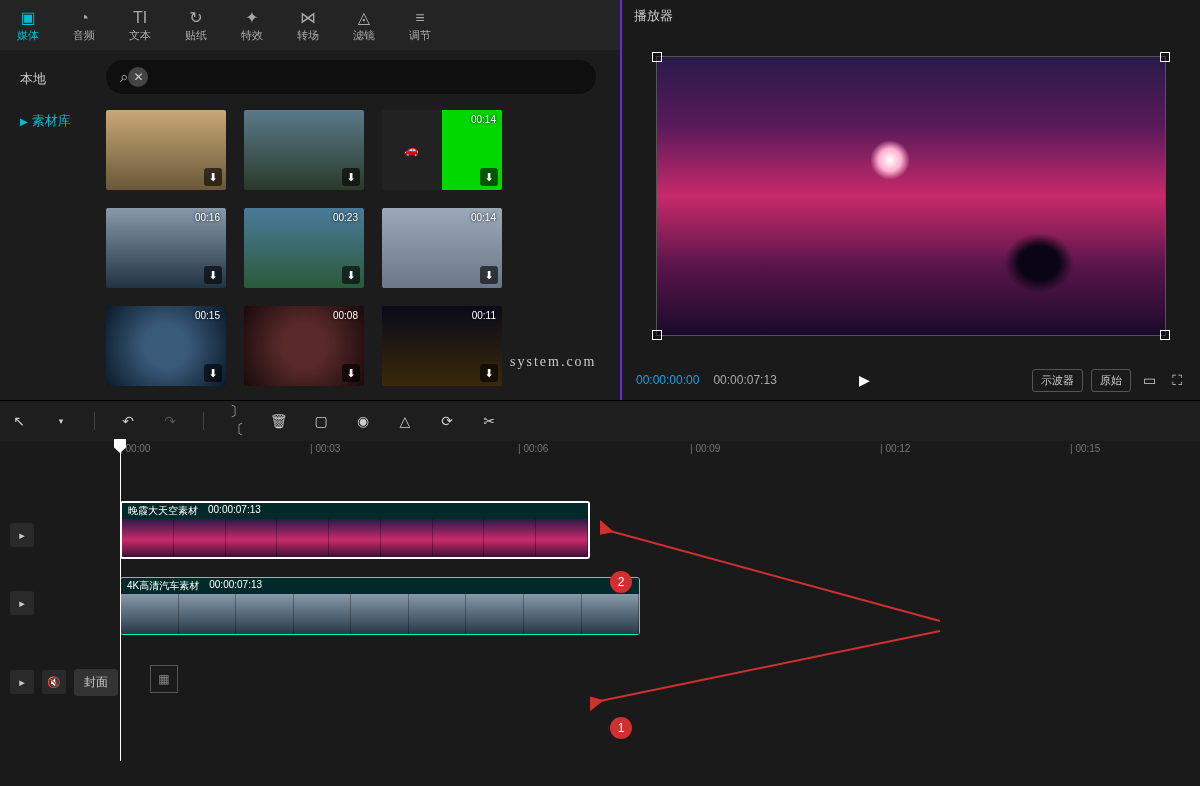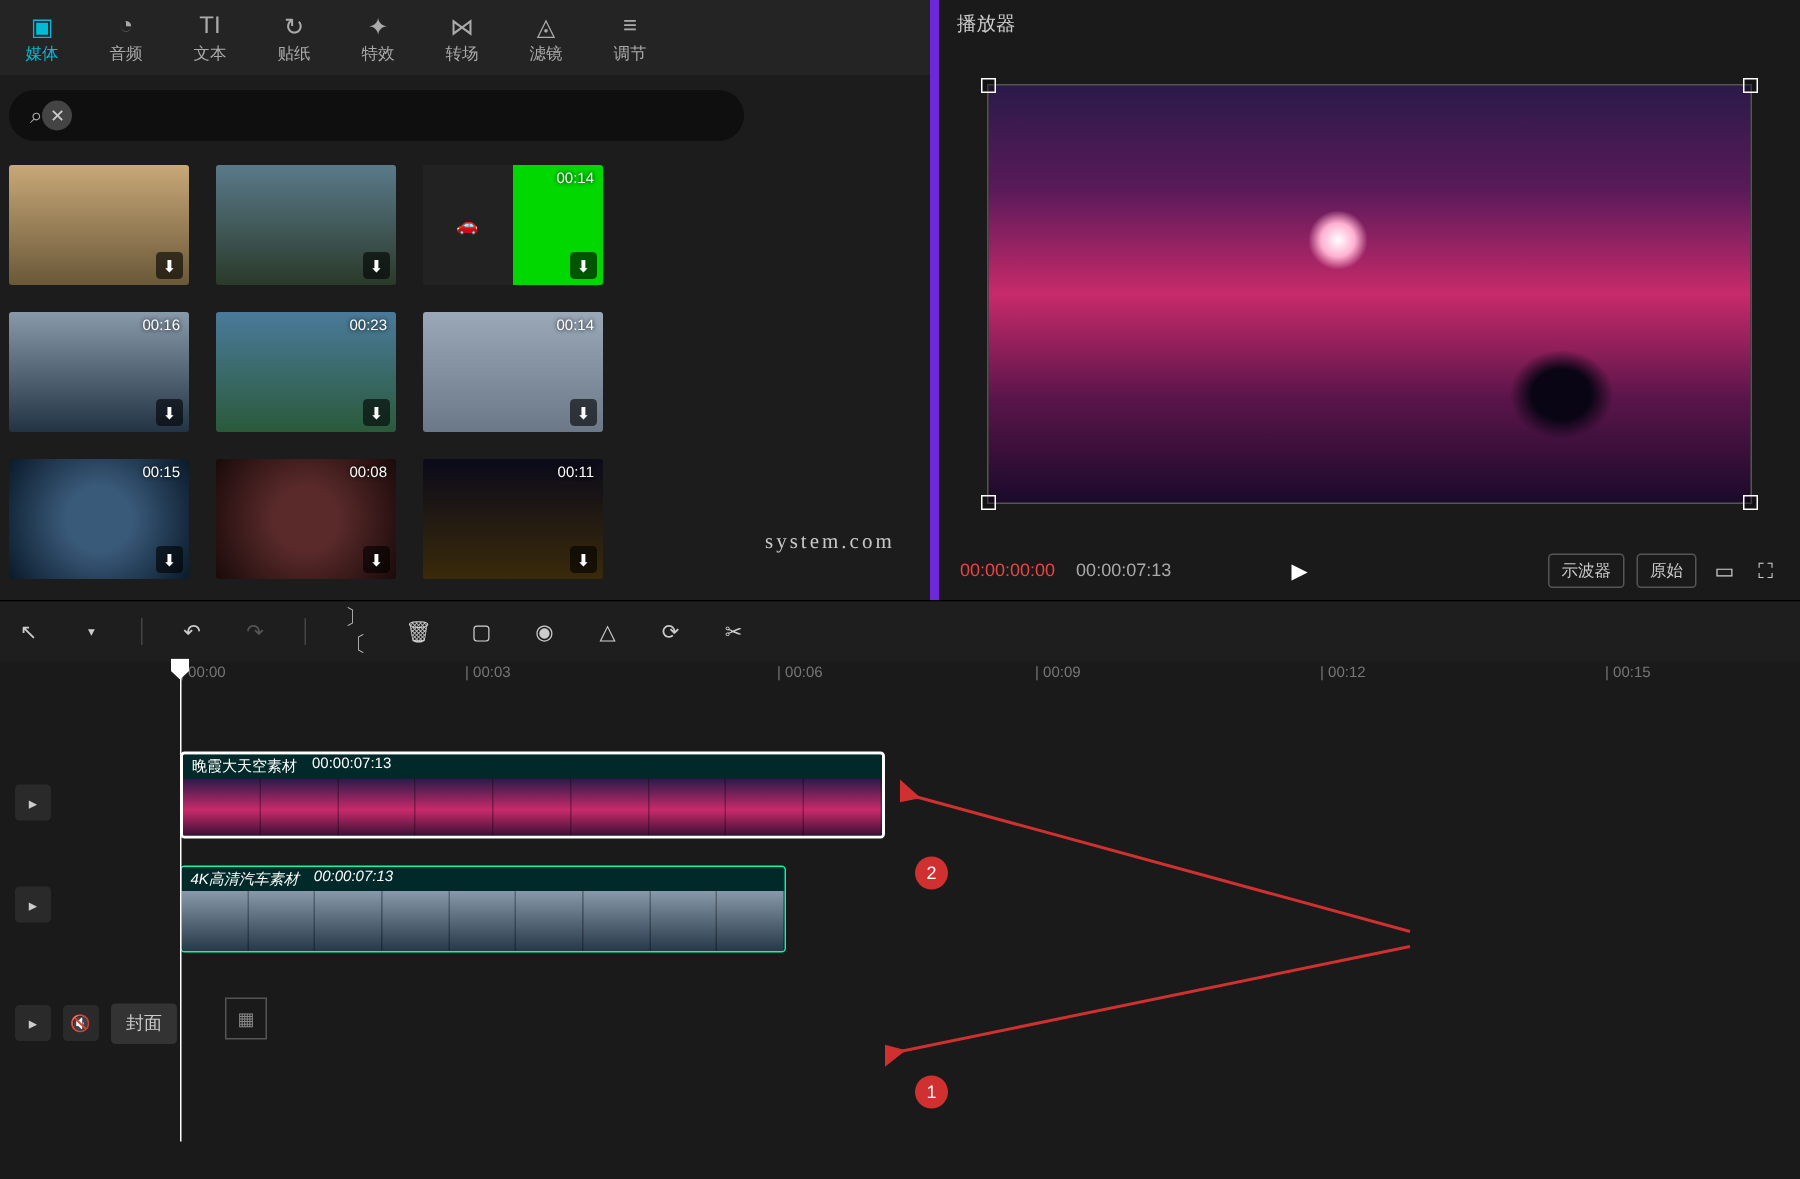--- a/index.html
+++ b/index.html
@@ -128,21 +128,21 @@
   height: 100%;
 }
 .thumb-green .gleft { width: 50%; background: #222; display: flex; align-items: center; justify-content: center; }
 .thumb-green .gright { width: 50%; background: #00d800; }
 
 .right-panel {
   flex: 1;
   background: #1a1a1a;
   display: flex;
   flex-direction: column;
-  border-left: 6px solid #6d28d9;
+  border-left: 2px solid #6d28d9;
 }
 .player-header {
   height: 32px;
   display: flex;
   align-items: center;
   padding: 0 12px;
   font-size: 13px;
   color: #ccc;
 }
 .player-viewport {
@@ -184,21 +184,21 @@
 .handle.bl { bottom: -5px; left: -5px; }
 .handle.br { bottom: -5px; right: -5px; }
 
 .player-controls {
   height: 40px;
   display: flex;
   align-items: center;
   padding: 0 14px;
   gap: 14px;
 }
-.time-cur { color: #ef4444; font-size: 12px; }
+.time-cur { color: #0ea5e9; font-size: 12px; }
 .time-dur { color: #aaa; font-size: 12px; }
 .play-btn {
   margin-left: auto;
   margin-right: auto;
   color: #fff;
   font-size: 14px;
   cursor: pointer;
   transform: translateX(-40px);
 }
 .ctrl-right { display: flex; gap: 8px; align-items: center; }
@@ -413,20 +413,24 @@
       <div class="top-tab">
           <span class="ticon">◬</span>
           <span>滤镜</span>
         </div>
       <div class="top-tab">
           <span class="ticon">≡</span>
           <span>调节</span>
         </div>
     </div>
     <div class="left-body">
+      <div class="side-nav">
+        <div class="side-item">本地</div>
+        <div class="side-item active"><span class="arrow">▶</span><span>素材库</span></div>
+      </div>
       <div class="content-area">
         <div class="search-bar">
           <span style="font-size:15px;color:#aaa;">⌕</span>
           <span class="search-clear">✕</span>
         </div>
         <div class="thumb-grid" id="thumb-grid">
             <div class="thumb">
               <div class="thumb-inner" style="background:linear-gradient(180deg,#c8a878 0%,#6a5838 100%);"></div>
               <span class="dl">⬇</span>
             </div>
@@ -562,21 +566,21 @@
                 <div class="clip-frame"></div>
                 <div class="clip-frame"></div>
                 <div class="clip-frame"></div>
                 <div class="clip-frame"></div>
                 <div class="clip-frame"></div>
                 <div class="clip-frame"></div>
             </div>
           </div>
         </div>
         <div class="track-row" style="margin-top:14px;">
-          <div class="clip clip2" style="width:404px;font-style:italic;">
+          <div class="clip clip2" style="width:520px;">
             <div class="clip-header">
               <span>4K高清汽车素材</span>
               <span>00:00:07:13</span>
             </div>
             <div class="clip-frames">
               <div class="clip-frame"></div>
                 <div class="clip-frame"></div>
                 <div class="clip-frame"></div>
                 <div class="clip-frame"></div>
                 <div class="clip-frame"></div>

